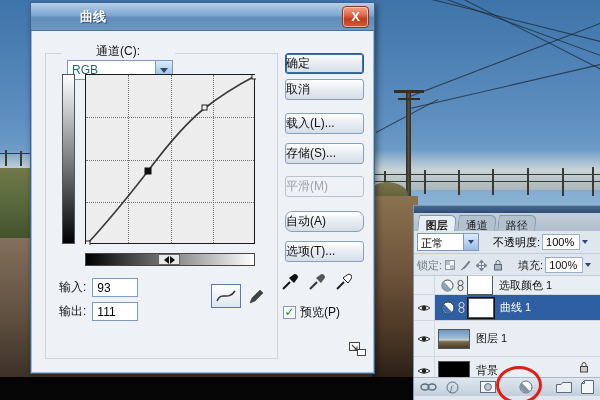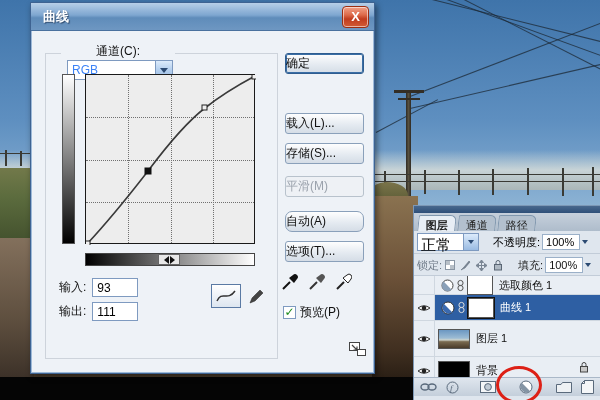--- a/index.html
+++ b/index.html
@@ -16,29 +16,29 @@
   .black-strip { position:absolute; left:0; top:377px; width:600px; height:23px; background:#050505; }
   .fence { position:absolute; background:#3a3a34; }
   .pole { position:absolute; left:406px; top:92px; width:5px; height:106px; background:linear-gradient(90deg,#2e2a24,#57503f,#2e2a24); }
   .crossarm { position:absolute; left:394px; top:90px; width:30px; height:3px; background:#332e26; }
   .crossarm2 { position:absolute; left:398px; top:98px; width:22px; height:2px; background:#332e26; }
   .wire { position:absolute; height:1px; background:rgba(28,40,52,.75); transform-origin:left center; }
 
   
   .dialog { position:absolute; left:30px; top:2px; width:345px; height:372px; background:#eef2f7; border:1px solid #3e6392; box-shadow:0 0 0 1px #9db9d8 inset, 2px 3px 6px rgba(0,0,0,.45); }
   .titlebar { position:absolute; left:0; top:0; right:0; height:28px; background:linear-gradient(180deg,#b7cfe8 0%,#7ea6d0 45%,#5f8cba 55%,#6e97c2 100%); border-bottom:1px solid #49719e; display:flex; align-items:center; }
-  .title-text { color:#fff; font-weight:bold; font-size:13px; padding-left:12px; text-shadow:1px 1px 1px rgba(20,40,70,.7); }
+  .title-text { color:#fff; font-weight:bold; font-size:13px; padding-left:12px; text-shadow:1px 1px 1px rgba(20,40,70,.7);margin-left:37px; }
   .close-btn { position:absolute; right:5px; top:3px; width:27px; height:22px; border-radius:4px; background:linear-gradient(180deg,#f2a188 0%,#dd6a4a 40%,#c13c1e 60%,#d25b35 100%); border:1px solid #9c2e12; box-shadow:0 0 0 1px rgba(255,255,255,.55) inset; color:#fff; font-weight:bold; font-size:13px; text-align:center; line-height:20px; cursor:pointer; }
 
   .fieldset { position:absolute; left:14px; top:50px; width:233px; height:306px; border:1px solid #cdd3db; }
 
   .row-channel { position:absolute; left:30px; top:40px; display:flex; align-items:center; background:#eef2f7; padding:0 2px;flex-direction:column; }
   .lbl { font-size:12px; color:#111; }
   .combo { display:flex; width:106px; height:20px; border:1px solid #7e9ac0; background:#fff; margin-left:4px; }
-  .combo .val { flex:1; font-size:12px; padding:2px 4px; color:#3b82f6; }
+  .combo .val { flex:1; font-size:12px; padding:2px 4px; color:#0f766e; }
   .combo .btn { width:17px; background:linear-gradient(180deg,#dcebfb,#b4cfee 50%,#9abbe2); border-left:1px solid #7e9ac0; display:flex; align-items:center; justify-content:center; }
   .chev { width:0; height:0; border-left:4px solid transparent; border-right:4px solid transparent; border-top:5px solid #2c4a72; }
 
   .vgrad { position:absolute; left:31px; top:71px; width:13px; height:170px; border:1px solid #555; background:linear-gradient(180deg,#fff,#000); }
   .grid { position:absolute; left:54px; top:71px; width:170px; height:170px; background:#ededed; border:1px solid #1a1a1a; }
   .gline-v { position:absolute; top:0; bottom:0; width:0; border-left:1px dotted #707070; }
   .gline-h { position:absolute; left:0; right:0; height:0; border-top:1px dotted #707070; }
   .hgrad { position:absolute; left:54px; top:250px; width:170px; height:13px; border:1px solid #444; background:linear-gradient(90deg,#000,#fff); }
   .hgrad .handle { position:absolute; left:72px; top:0px; width:22px; height:11px; background:#e8e8e8; border:1px solid #666; display:flex; align-items:center; justify-content:center; gap:1px; }
   .tri-l { width:0; height:0; border-top:4px solid transparent; border-bottom:4px solid transparent; border-right:5px solid #111; }
@@ -64,21 +64,21 @@
 
   
   .panel { position:absolute; left:413px; top:205px; width:187px; height:195px; background:#dfe6ee; border-left:1px solid #7d98b6; border-top:1px solid #7d98b6; font-size:11px; }
   .panel-topstrip { position:absolute; left:0; top:0; right:0; height:7px; background:linear-gradient(180deg,#49688e,#2e4f78); }
   .tabs { position:absolute; left:0; top:7px; right:0; height:18px; background:linear-gradient(180deg,#c6d0dc,#aebccb); display:flex; align-items:flex-end; padding-left:4px; }
   .tab { height:16px; padding:2px 7px 0; font-size:11px; color:#222; background:#b3c0ce; border:1px solid #8097ae; border-bottom:none; border-radius:2px 6px 0 0; margin-right:2px; transform:skewX(-6deg); cursor:pointer; }
   .tab.active { background:#e8eef5; font-weight:bold; }
   .tab span { display:inline-block; transform:skewX(6deg); }
   .blend-row { position:absolute; left:0; top:25px; right:0; height:23px; display:flex; align-items:center; padding:0 3px; border-bottom:1px solid #c2ccd8; }
   .blend-combo { display:flex; width:62px; height:18px; border:1px solid #7e9ac0; background:#fff; }
-  .blend-combo .val { flex:1; font-size:15px; padding:2px 3px; }
+  .blend-combo .val { flex:1; font-size:11px; padding:2px 3px; }
   .blend-combo .btn { width:15px; background:linear-gradient(180deg,#dcebfb,#9abbe2); border-left:1px solid #7e9ac0; display:flex; align-items:center; justify-content:center; }
   .mini-field { height:16px; border:1px solid #9bb0c8; background:#fff; font-size:11px; padding:1px 3px; display:flex; align-items:center; }
   .mini-arrow { width:9px; height:16px; display:flex; align-items:center; justify-content:center; }
   .lock-row { position:absolute; left:0; top:49px; right:0; height:21px; display:flex; align-items:center; padding:0 3px; border-bottom:1px solid #c2ccd8; color:#6a7684; }
   .lock-icons { display:flex; gap:5px; align-items:center; margin-left:3px; }
   .checker { width:10px; height:10px; border:1px solid #8a96a4; background:conic-gradient(#fff 0 25%,#b8c0c8 0 50%,#fff 0 75%,#b8c0c8 0); }
   .layer-list { position:absolute; left:0; top:70px; right:0; height:101px; background:#e9eef4; overflow:hidden; }
   .layer-row { position:relative; display:flex; align-items:center; border-bottom:1px solid #cfd7e0; color:#111; }
   .layer-row.selected { background:#2e5fa3; color:#fff; }
   .eye-box { width:21px; align-self:stretch; border-right:1px solid #cfd7e0; display:flex; align-items:center; justify-content:center; flex:none; }
@@ -222,20 +222,21 @@
 
   <span class="grip">
     <svg width="20" height="19">
         <rect x="1.5" y="3.5" width="10" height="8" fill="#fff" stroke="#444"></rect>
         <rect x="9.5" y="10.5" width="8" height="6" fill="#fff" stroke="#444"></rect>
         <path d="M4,6 l5,5 M9,11 l-3.5,0 M9,11 l0,-3.5" stroke="#444" stroke-width="1.2" fill="none"></path>
       </svg>
   </span>
 
   <div class="btn-col btn-default" style="top:50px;">确定</div>
+  <div class="btn-col" style="top:76px;">取消</div>
   <div class="btn-col" style="top:110px;">载入(L)...</div>
   <div class="btn-col" style="top:140px;">存储(S)...</div>
   <div class="btn-col btn-disabled" style="top:173px;">平滑(M)</div>
   <div class="btn-col" style="top:208px;border-radius:7px;">自动(A)</div>
   <div class="btn-col" style="top:238px;">选项(T)...</div>
 </div>
 
 <div class="panel">
   <div class="panel-topstrip"></div>
   <div class="tabs">

